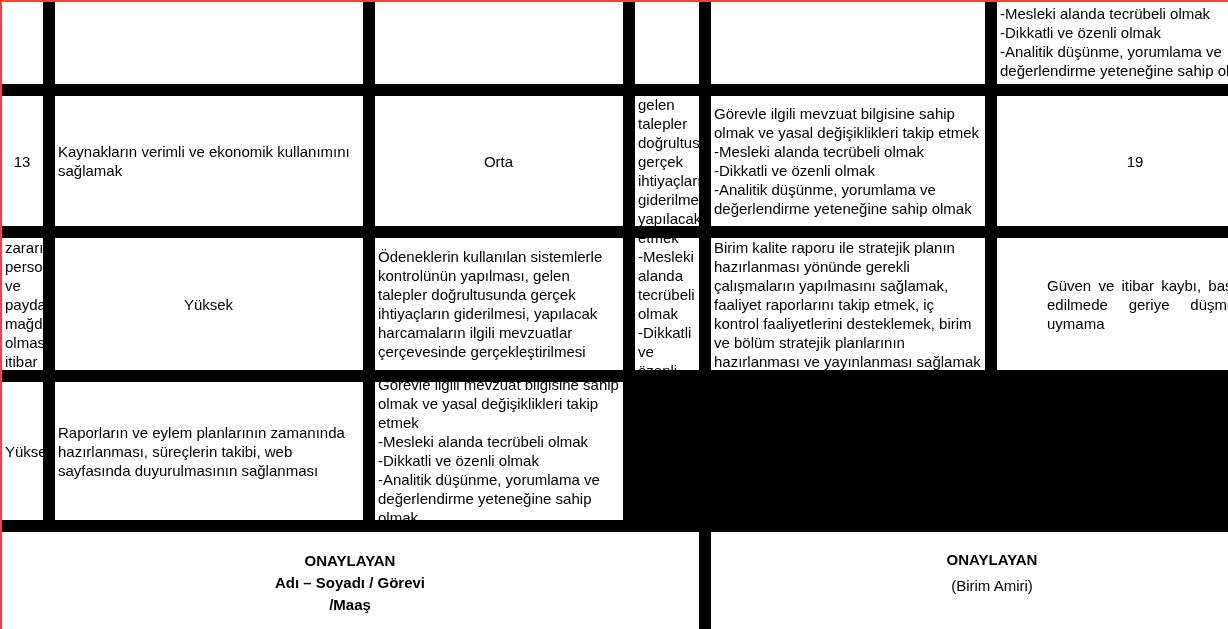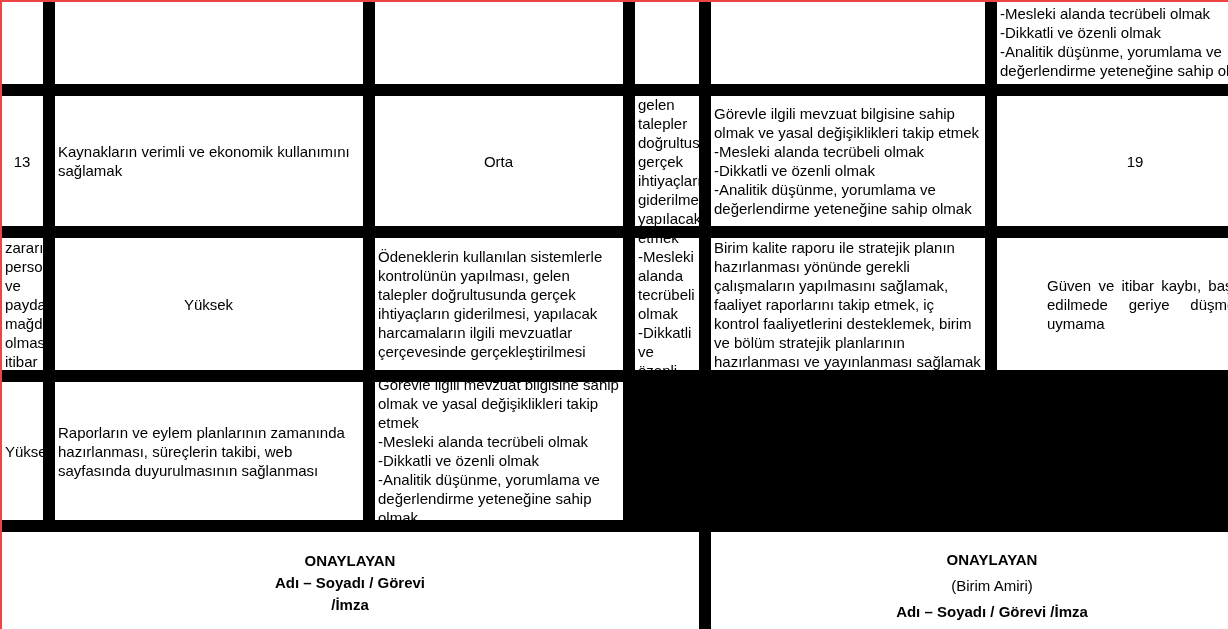--- a/index.html
+++ b/index.html
@@ -114,22 +114,21 @@
     <div class="cell">
       <div class="t">Görevle ilgili mevzuat bilgisine sahip olmak ve yasal değişiklikleri takip etmek
 -Mesleki alanda tecrübeli olmak
 -Dikkatli ve özenli olmak
 -Analitik düşünme, yorumlama ve değerlendirme yeteneğine sahip olmak</div>
     </div>
 
     <div class="cell footer-cell span-left">
       <div class="line bold hz">ONAYLAYAN</div>
       <div class="line bold hz">Adı – Soyadı / Görevi</div>
-      <div class="line bold hz">/İmza</div>
+      <div class="line bold hz">/Maaş</div>
     </div>
     <div class="cell footer-cell span-right">
       <div class="line bold">ONAYLAYAN</div>
       <div class="line sp">(Birim Amiri)</div>
-      <div class="line bold sp">Adı – Soyadı / Görevi /İmza</div>
     </div>
 
   </div>
 </div>
 
 </body></html>

